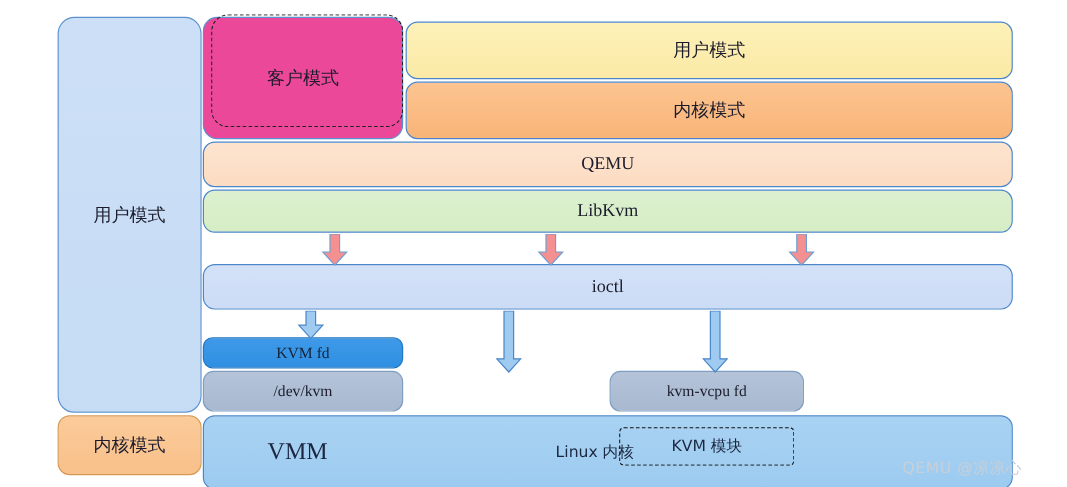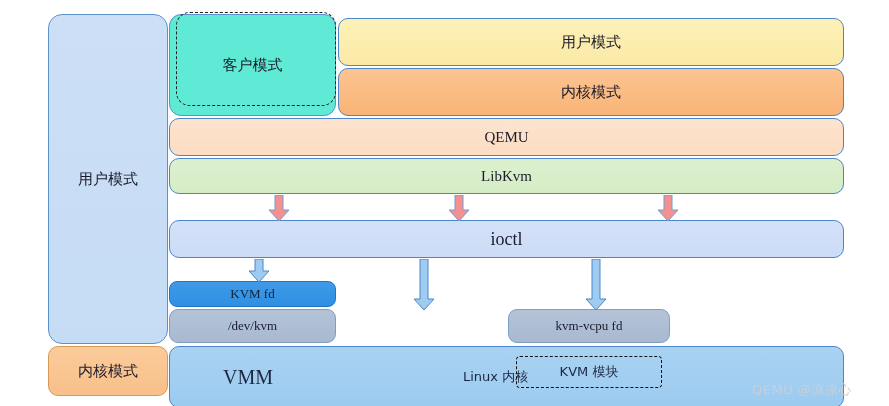--- a/index.html
+++ b/index.html
@@ -38,21 +38,21 @@
   #kernel-mode-col{
     left:48px;top:346px;width:120px;height:50px;
     background:linear-gradient(180deg,#fbcb9a 0%,#f8c08a 100%);
     border:1px solid #d79a54;border-radius:10px;
     font-size:15px;
   }
 
   
   #guest-mode{
     left:169px;top:14px;width:167px;height:102px;
-    background:#5eead4;
+    background:#ec4899;
     border:1px solid #5b91cd;border-radius:12px;
     font-size:15px;
   }
   #guest-mode-dash{
     position:absolute;left:176px;top:12px;width:160px;height:94px;
     border:1.6px dashed #222;border-radius:14px;
     box-sizing:border-box;pointer-events:none;
   }
 
   
@@ -72,21 +72,21 @@
     font-size:15px;
   }
   #row-libkvm{
     left:169px;top:158px;width:675px;height:36px;
     background:linear-gradient(180deg,#dcf0cf 0%,#d5edc5 100%);
     font-size:15px;
   }
   #row-ioctl{
     left:169px;top:220px;width:675px;height:38px;
     background:linear-gradient(180deg,#d3e1f8 0%,#ccdcf6 100%);
-    font-size:18px;
+    font-size:15px;
   }
 
   
   #kvm-fd{
     left:169px;top:281px;width:167px;height:26px;
     background:linear-gradient(180deg,#3f9ae8 0%,#2e8fe2 100%);
     border:1px solid #2176c4;border-radius:8px;
     color:#142238;font-size:13px;
   }
 

